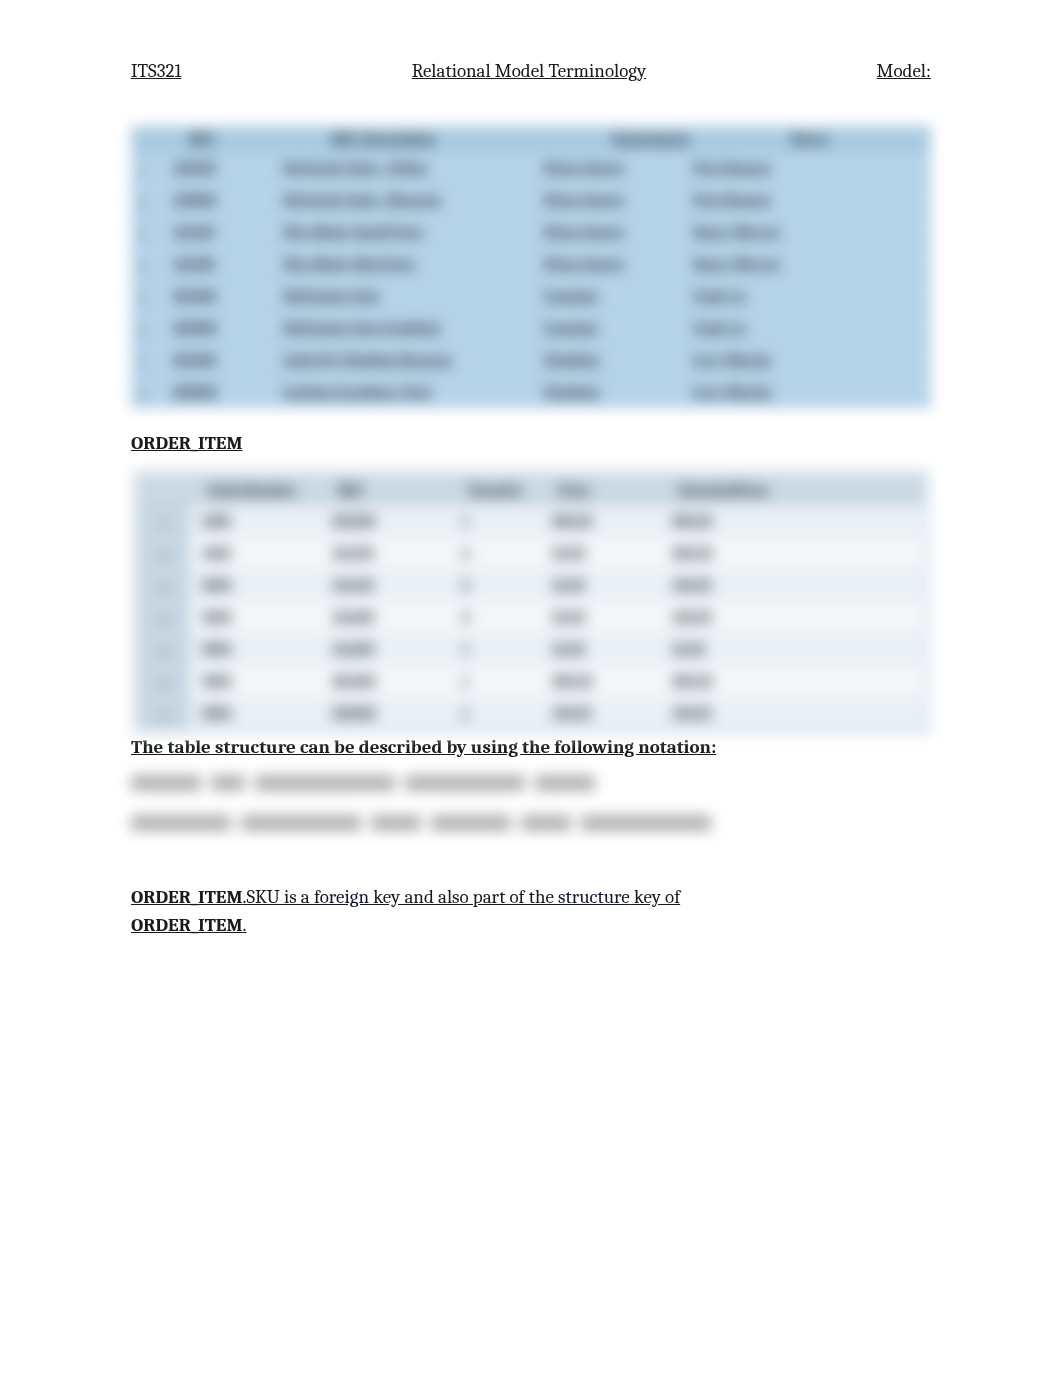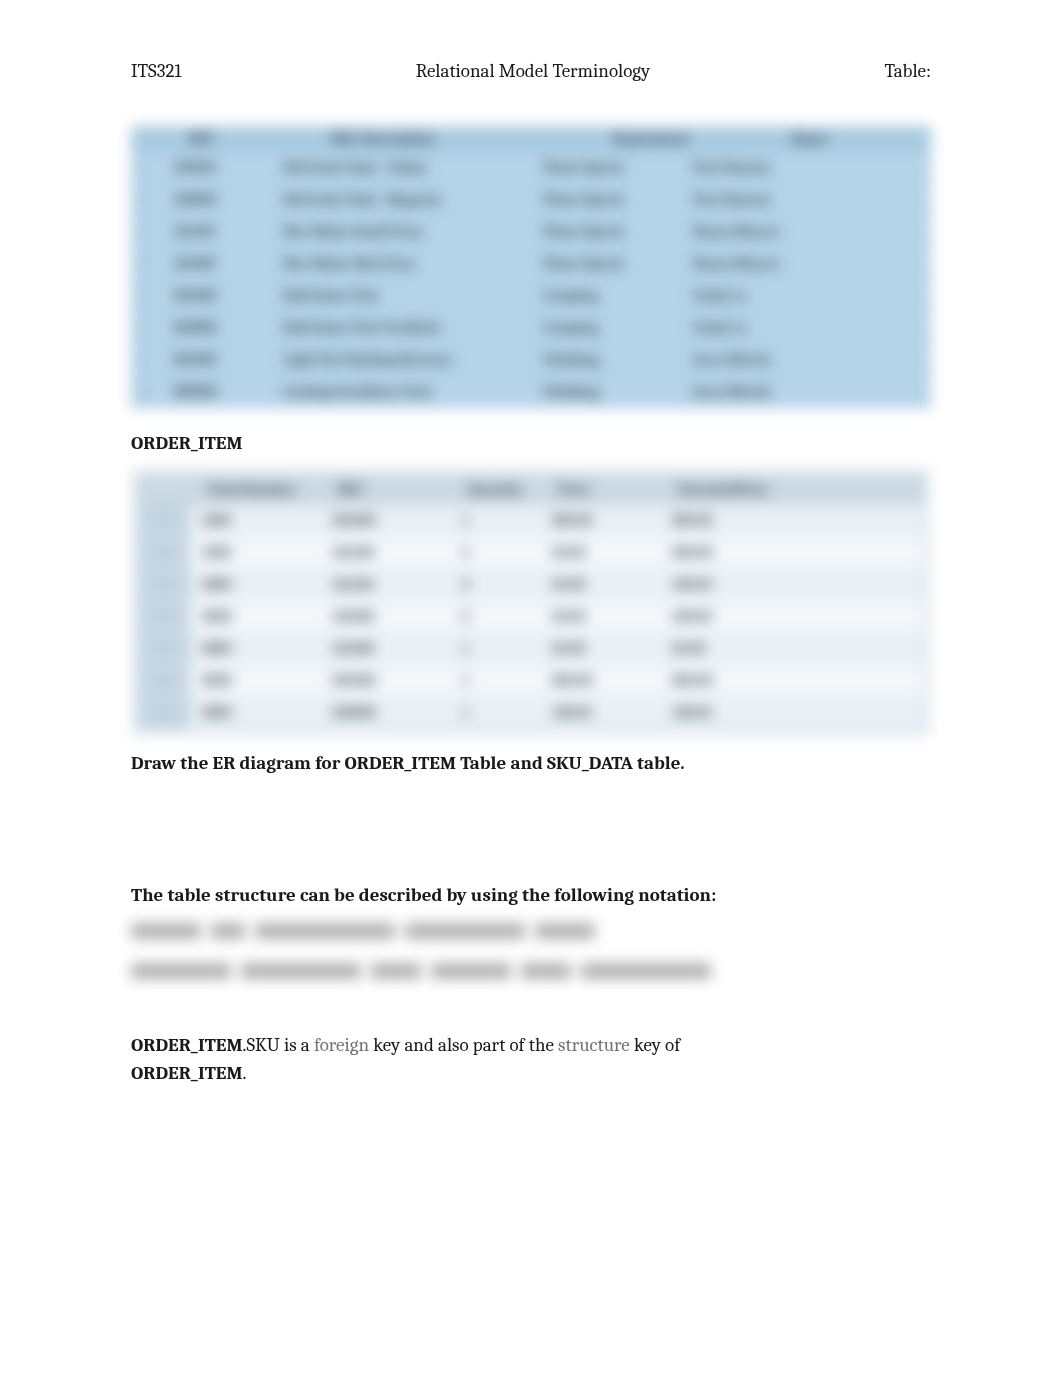--- a/index.html
+++ b/index.html
@@ -10,20 +10,21 @@
     body {
       font-family: Cambria, Georgia, serif;
       background: #ffffff;
       width: 1062px;
       padding: 60px 0 80px 0;
       color: #1a1a1a;
     }
     .page {
       width: 800px;
       margin: 0 auto;
+      text-decoration: underline;
     }
     .header-row {
       display: flex;
       justify-content: space-between;
       font-size: 19px;
       font-weight: 400;
       margin-bottom: 44px;
     }
     .section-heading {
       font-size: 25px;
@@ -151,31 +152,31 @@
       color: #b0b0b0;
       border-radius: 3px;
       height: 16px;
       display: inline-block;
     }
     .final-statement {
       font-size: 19px;
       line-height: 1.45;
     }
     .final-statement .bold { font-weight: 700; }
-    .final-statement .red { color: #737373; }
+    .final-statement .red { color: #0f172a; }
   </style>
 </head>
 <body>
 
 <div class="page">
 
   <div class="header-row">
     <span>ITS321</span>
     <span>Relational Model Terminology</span>
-    <span>Table:</span>
+    <span>Model:</span>
   </div>
 
 
   <div class="blur-table sku-table">
     <div class="t-header">
       <span class="cell sku-col1">SKU</span>
       <span class="cell sku-col2">SKU_Description</span>
       <span class="cell sku-col3">Department</span>
       <span class="cell sku-col4">Buyer</span>
     </div>
@@ -304,21 +305,20 @@
             <span class="cell oi-col1">3000</span>
             <span class="cell oi-col2">202000</span>
             <span class="cell oi-col3">1</span>
             <span class="cell oi-col4">130.00</span>
             <span class="cell oi-col5">130.00</span>
           </div>
         </div>
     </div>
   </div>
 
-  <div class="instruction">Draw the ER diagram for ORDER_ITEM Table and SKU_DATA table.</div>
 
   <div class="instruction2">The table structure can be described by using the following notation:</div>
 
   <div class="notation-lines">
     <div class="notation-line">
       <span style="width:70px"></span>
         <span style="width:34px"></span>
         <span style="width:140px"></span>
         <span style="width:120px"></span>
         <span style="width:60px"></span>

